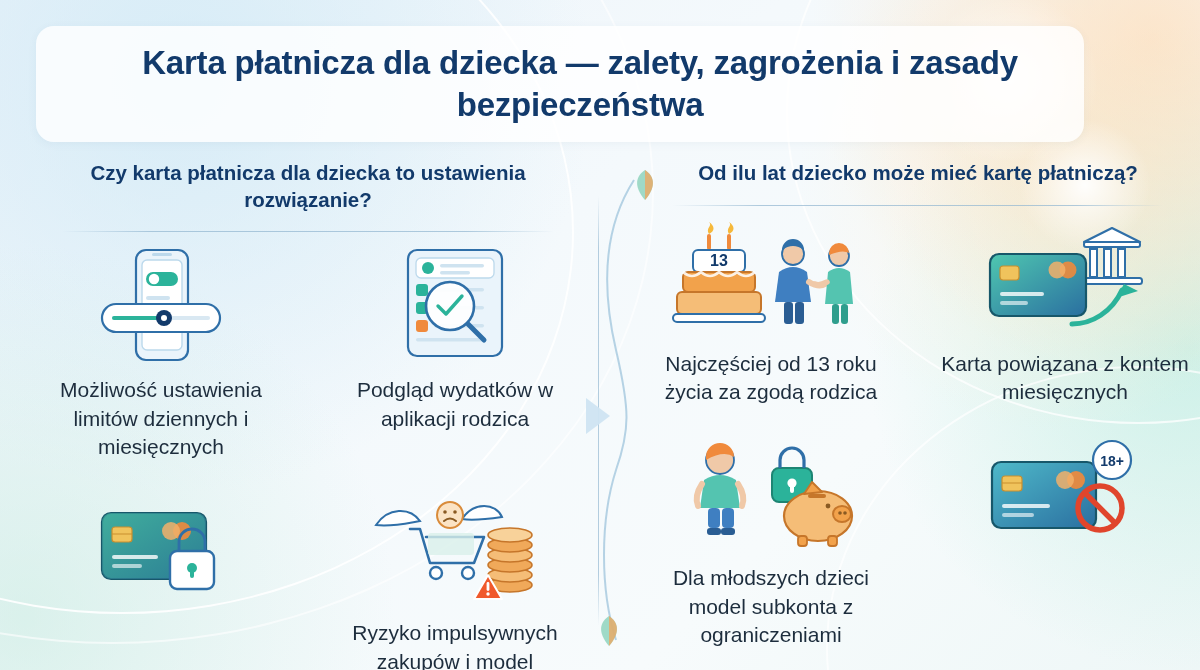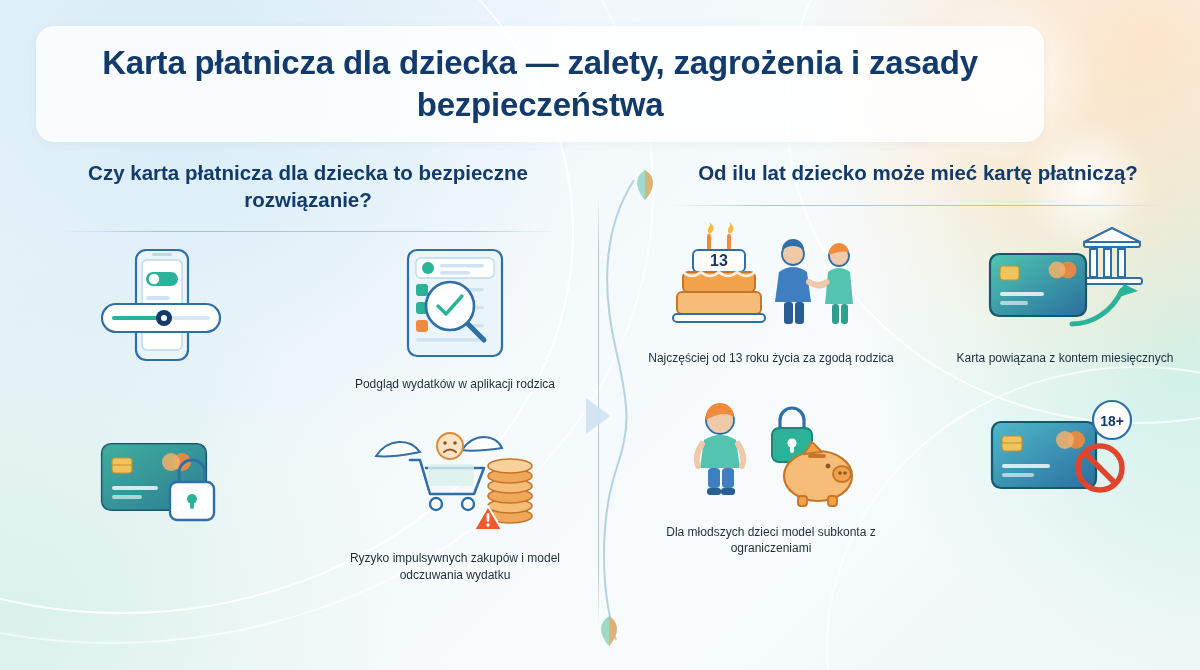--- a/index.html
+++ b/index.html
@@ -56,20 +56,21 @@
     left: 36px;
     top: 26px;
     width: 1008px;
     height: 116px;
     background: rgba(255,255,255,0.82);
     border-radius: 18px;
     box-shadow: 0 2px 10px rgba(30,70,110,0.05);
     display: flex;
     align-items: center;
     justify-content: center;
+    padding-left: 40px;
   }
   .title-text {
     text-align: center;
     color: #123a6b;
     font-size: 33px;
     line-height: 1.26;
     font-weight: bold;
     letter-spacing: -0.2px;
     padding: 0 40px;
   }
@@ -114,21 +115,21 @@
   .art {
     height: 118px;
     display: flex;
     align-items: flex-end;
     justify-content: center;
   }
   .cap {
     margin-top: 12px;
     text-align: center;
     color: #1d2d3d;
-    font-size: 12px;
+    font-size: 21px;
     line-height: 1.35;
     max-width: 250px;
   }
 
   
   .divider {
     position: absolute;
     left: 598px;
     top: 196px;
     width: 1px;
@@ -184,21 +185,21 @@
   <svg class="leaf leaf-top" width="30" height="34" viewBox="0 0 30 34">
     <path d="M15 2 C24 8, 27 18, 15 32 C3 18, 6 8, 15 2 Z" fill="#8fd3bd" opacity="0.85"></path>
     <path d="M15 2 C24 8, 27 18, 15 32 Z" fill="#f2a45c" opacity="0.75"></path>
   </svg>
   <svg class="leaf leaf-bottom" width="30" height="34" viewBox="0 0 30 34">
     <path d="M15 2 C24 8, 27 18, 15 32 C3 18, 6 8, 15 2 Z" fill="#8fd3bd" opacity="0.85"></path>
     <path d="M15 2 C24 8, 27 18, 15 32 Z" fill="#f2a45c" opacity="0.75"></path>
   </svg>
 
   <div class="col col-left">
-    <div class="col-head">Czy karta płatnicza dla dziecka to bezpieczne rozwiązanie?</div>
+    <div class="col-head">Czy karta płatnicza dla dziecka to ustawienia rozwiązanie?</div>
     <div class="col-rule"></div>
 
     <div class="grid">
 
       <div class="cell">
         <div class="art">
           <svg width="150" height="118" viewBox="0 0 150 118">
             <rect x="50" y="4" width="52" height="110" rx="10" fill="#eaf4fb" stroke="#2f6fa8" stroke-width="2.2"></rect>
             <rect x="56" y="14" width="40" height="90" rx="5" fill="#ffffff" stroke="#bcd9ec" stroke-width="1.4"></rect>
             <rect x="66" y="7" width="20" height="3" rx="1.5" fill="#bcd9ec"></rect>
@@ -206,20 +207,21 @@
             <circle cx="68" cy="33" r="5.2" fill="#ffffff"></circle>
             <rect x="60" y="50" width="24" height="4" rx="2" fill="#cfe3f0"></rect>
             <rect x="60" y="60" width="18" height="4" rx="2" fill="#cfe3f0"></rect>
             <rect x="16" y="58" width="118" height="28" rx="14" fill="#ffffff" stroke="#2f6fa8" stroke-width="2.2"></rect>
             <rect x="26" y="70" width="98" height="4" rx="2" fill="#d9e8f2"></rect>
             <rect x="26" y="70" width="52" height="4" rx="2" fill="#2bb39a"></rect>
             <circle cx="78" cy="72" r="8" fill="#123a6b"></circle>
             <circle cx="78" cy="72" r="3" fill="#ffffff"></circle>
           </svg>
         </div>
+        <div class="cap">Możliwość ustawienia limitów dziennych i miesięcznych</div>
       </div>
 
       <div class="cell">
         <div class="art">
           <svg width="150" height="118" viewBox="0 0 150 118">
             <rect x="28" y="4" width="94" height="106" rx="9" fill="#eaf4fb" stroke="#2f6fa8" stroke-width="2.2"></rect>
             <rect x="36" y="12" width="78" height="20" rx="5" fill="#ffffff" stroke="#bcd9ec" stroke-width="1.3"></rect>
             <circle cx="48" cy="22" r="6" fill="#2bb39a"></circle>
             <rect x="60" y="18" width="44" height="3.4" rx="1.7" fill="#cfe3f0"></rect>
             <rect x="60" y="25" width="30" height="3.4" rx="1.7" fill="#cfe3f0"></rect>

